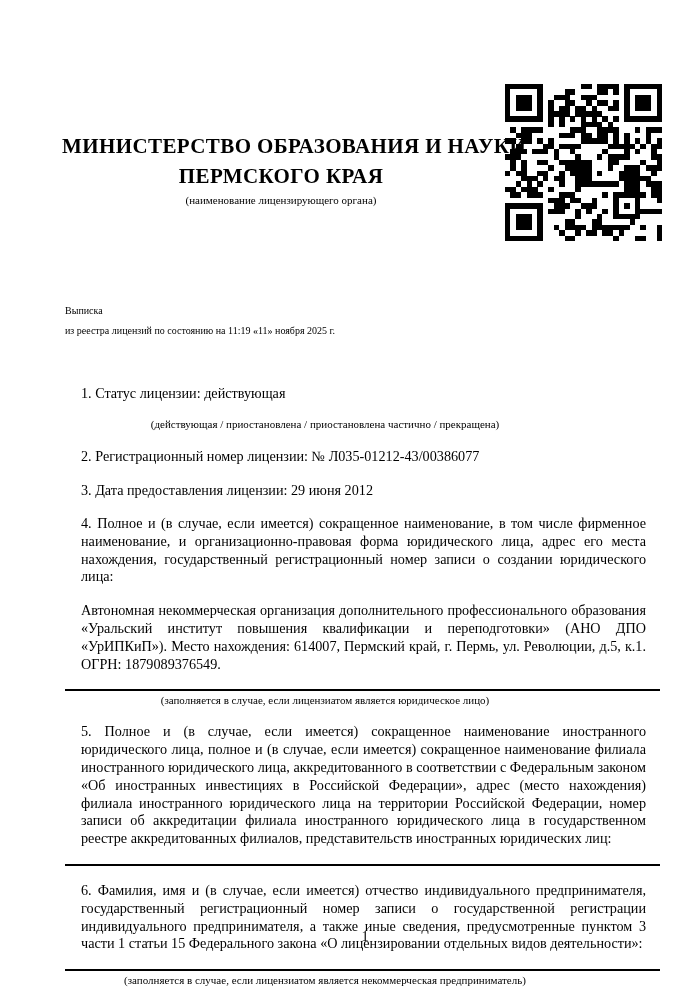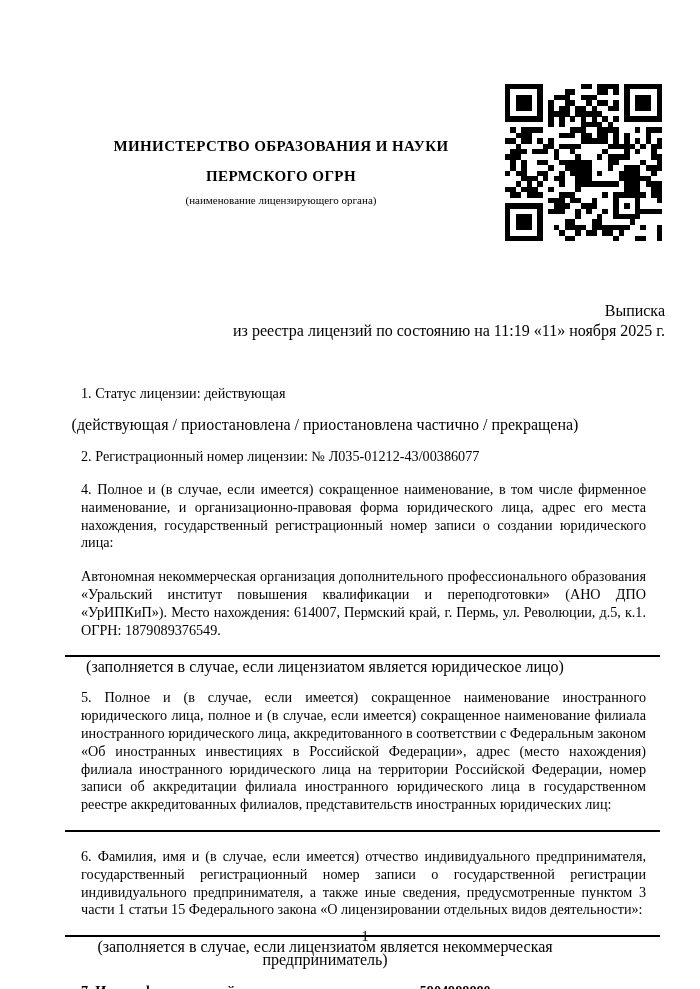--- a/index.html
+++ b/index.html
@@ -14,21 +14,21 @@
   }
   
   .ministry-block {
     position: absolute;
     left: 62px;
     top: 131px;
     width: 438px;
     text-align: center;
   }
   .ministry-line {
-    font-size: 15px;
+    font-size: 21px;
     font-weight: bold;
     line-height: 30px;
     letter-spacing: 0.4px;
     white-space: nowrap;
   }
   .ministry-caption {
     font-size: 11px;
     line-height: 14px;
     margin-top: 2px;
     font-family: Liberation Serif, serif;
@@ -41,40 +41,40 @@
     height: 157px;
   }
   .qr-box svg { display: block; }
 
   
   .doc-title {
     position: absolute;
     left: 65px;
     top: 301px;
     width: 600px;
-    text-align: right;
-    font-size: 16px;
+    text-align: left;
+    font-size: 10px;
     line-height: 19.5px;
   }
 
   
   .content {
     position: absolute;
     left: 65px;
     top: 368px;
     width: 597px;
     font-size: 14.2px;
     line-height: 18px;
   }
   .content p { margin: 16px; }
   .para { text-align: justify; line-height: 17.8px; }
   .field-caption {
     width: 520px;
     text-align: center;
-    font-size: 16px;
+    font-size: 11px;
     line-height: 13px;
     margin-top: 4px;
   }
   .rule {
     border: none;
     border-top: 2px solid #000;
     margin: 0;
     width: 595px;
   }
   .mt-status-cap { margin-top: 5px; }
@@ -519,36 +519,37 @@
         <rect x="64.97" y="151.59" width="5.46" height="5.46"></rect>
         <rect x="108.28" y="151.59" width="5.46" height="5.46"></rect>
         <rect x="129.93" y="151.59" width="5.46" height="5.46"></rect>
         <rect x="135.34" y="151.59" width="5.46" height="5.46"></rect>
         <rect x="151.59" y="151.59" width="5.46" height="5.46"></rect>
       </svg>
     </div>
 
   <div class="ministry-block">
     <div class="ministry-line">МИНИСТЕРСТВО ОБРАЗОВАНИЯ И НАУКИ</div>
-    <div class="ministry-line">ПЕРМСКОГО ОГРН</div>
+    <div class="ministry-line">ПЕРМСКОГО КРАЯ</div>
     <div class="ministry-caption">(наименование лицензирующего органа)</div>
   </div>
 
   <div class="doc-title">
     <div>Выписка</div>
     <div>из реестра лицензий по состоянию на 11:19 «11» ноября 2025 г.</div>
   </div>
 
   <div class="content">
 
     <p>1. Статус лицензии: действующая</p>
     <div class="field-caption mt-status-cap">(действующая / приостановлена / приостановлена частично / прекращена)</div>
 
     <p class="mt-item2">2. Регистрационный номер лицензии: № Л035-01212-43/00386077</p>
 
+    <p class="mt-item3">3. Дата предоставления лицензии: 29 июня 2012</p>
 
     <p class="para mt-item4">4. Полное и (в случае, если имеется) сокращенное наименование, в том числе фирменное наименование, и организационно-правовая форма юридического лица, адрес его места нахождения, государственный регистрационный номер записи о создании юридического лица:</p>
     <p class="para">Автономная некоммерческая организация дополнительного профессионального образования «Уральский институт повышения квалификации и переподготовки» (АНО ДПО «УрИПКиП»). Место нахождения: 614007, Пермский край, г. Пермь, ул. Революции, д.5, к.1. ОГРН: 1879089376549.</p>
     <hr class="rule mt-rule4">
     <div class="field-caption caption-after-rule">(заполняется в случае, если лицензиатом является юридическое лицо)</div>
 
     <p class="para mt-item5">5. Полное и (в случае, если имеется) сокращенное наименование иностранного юридического лица, полное и (в случае, если имеется) сокращенное наименование филиала иностранного юридического лица, аккредитованного в соответствии с Федеральным законом «Об иностранных инвестициях в Российской Федерации», адрес (место нахождения) филиала иностранного юридического лица на территории Российской Федерации, номер записи об аккредитации филиала иностранного юридического лица в государственном реестре аккредитованных филиалов, представительств иностранных юридических лиц:</p>
     <p class="para"></p>
     <hr class="rule mt-rule5">
 

